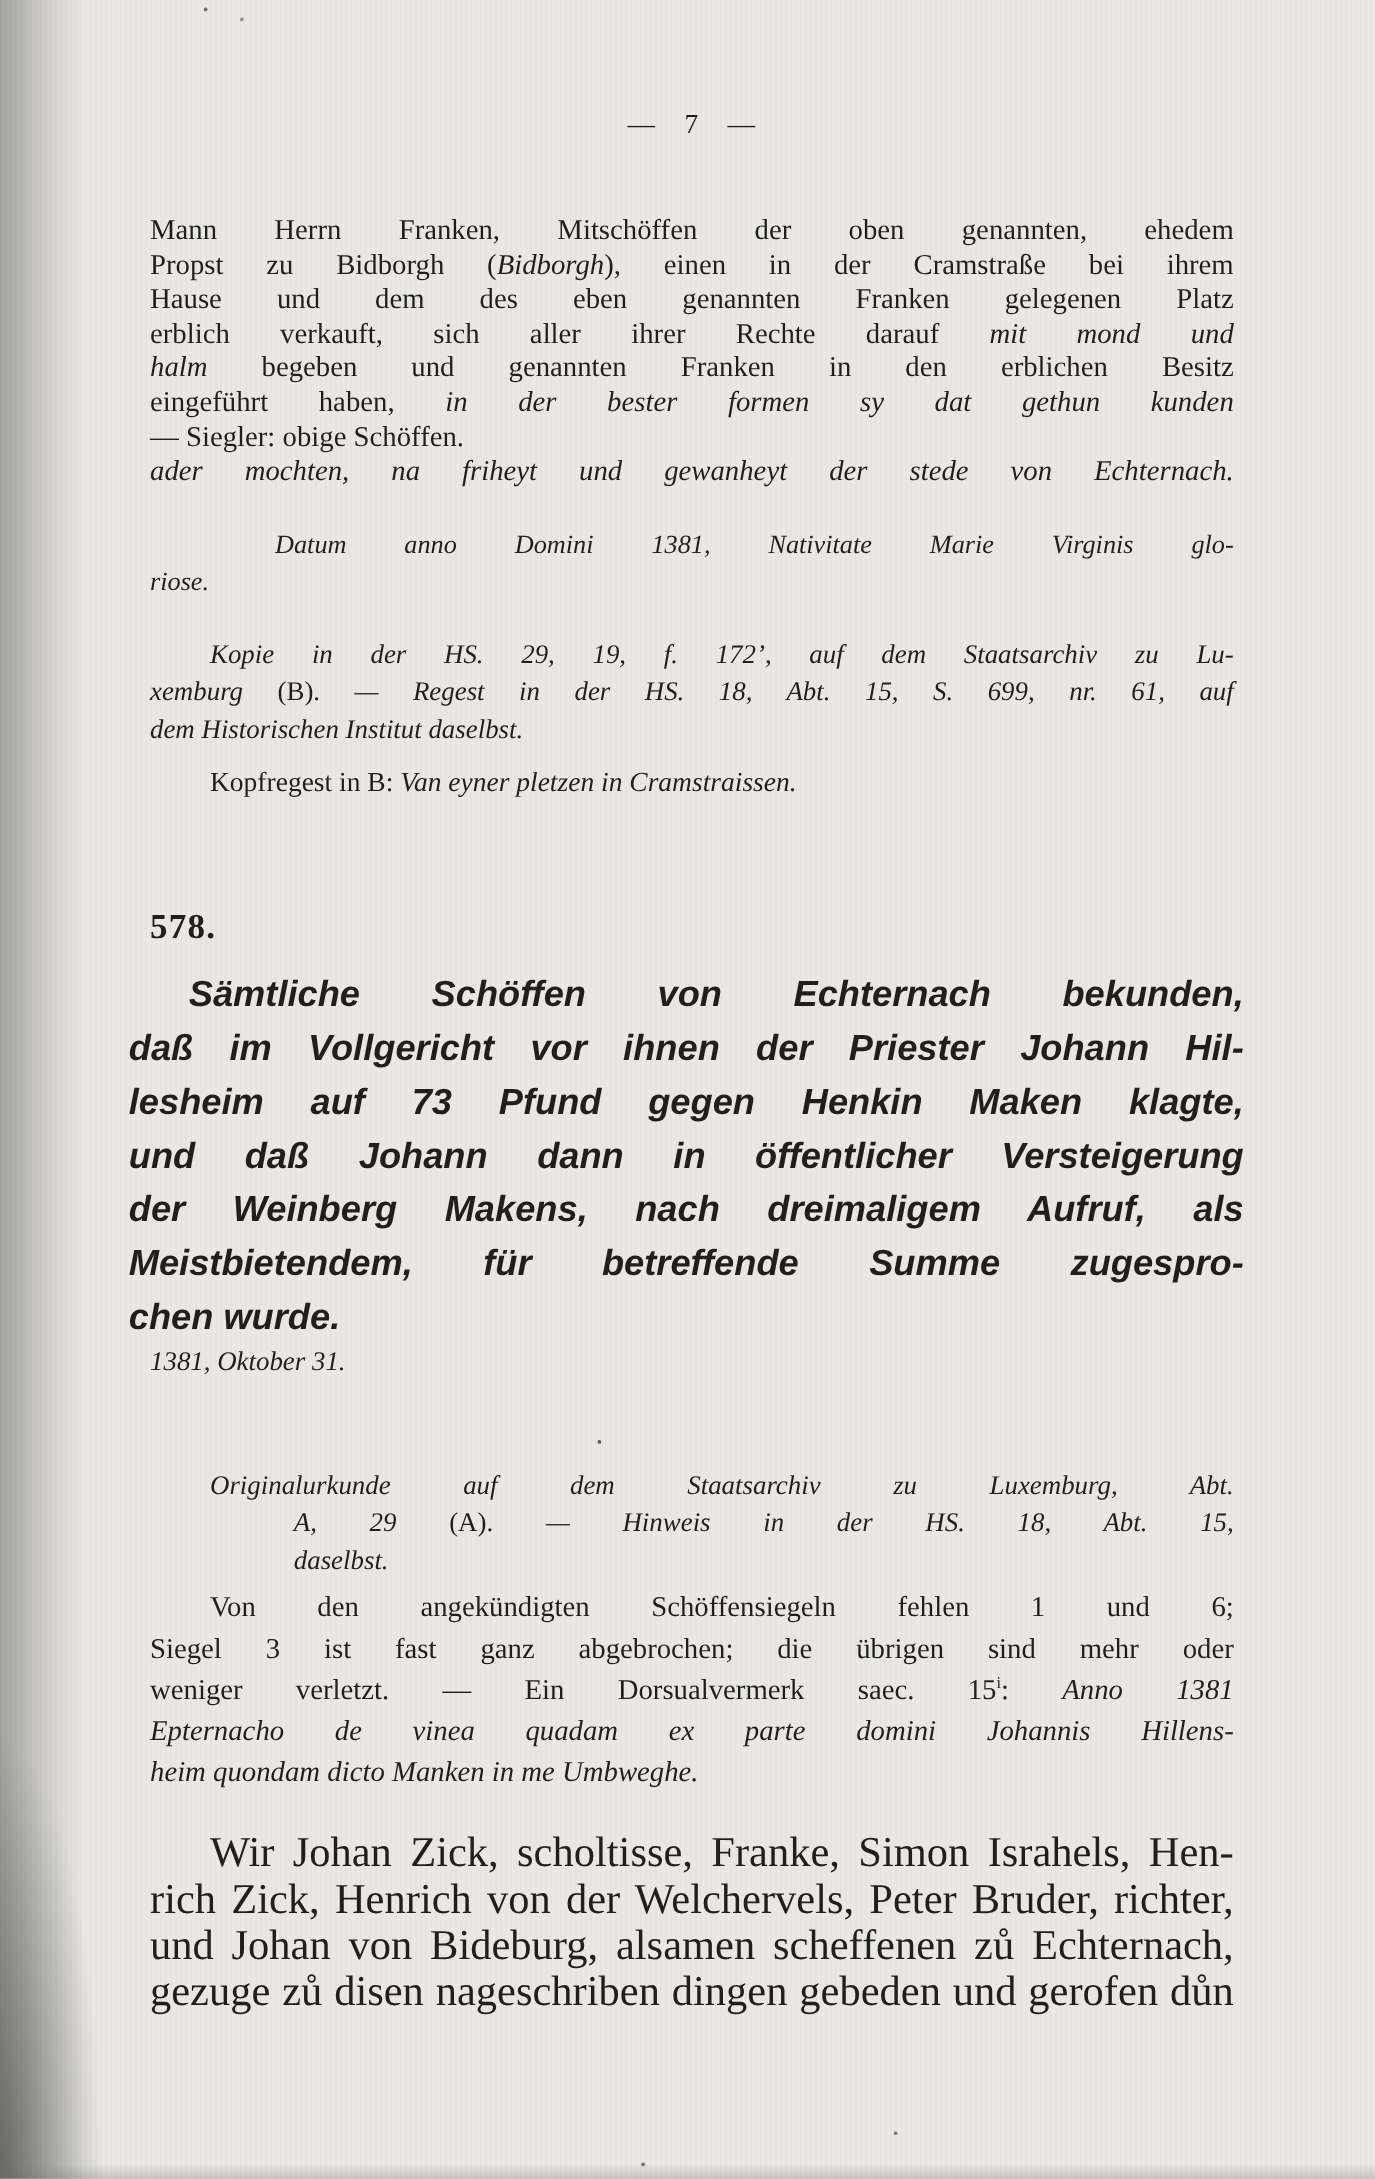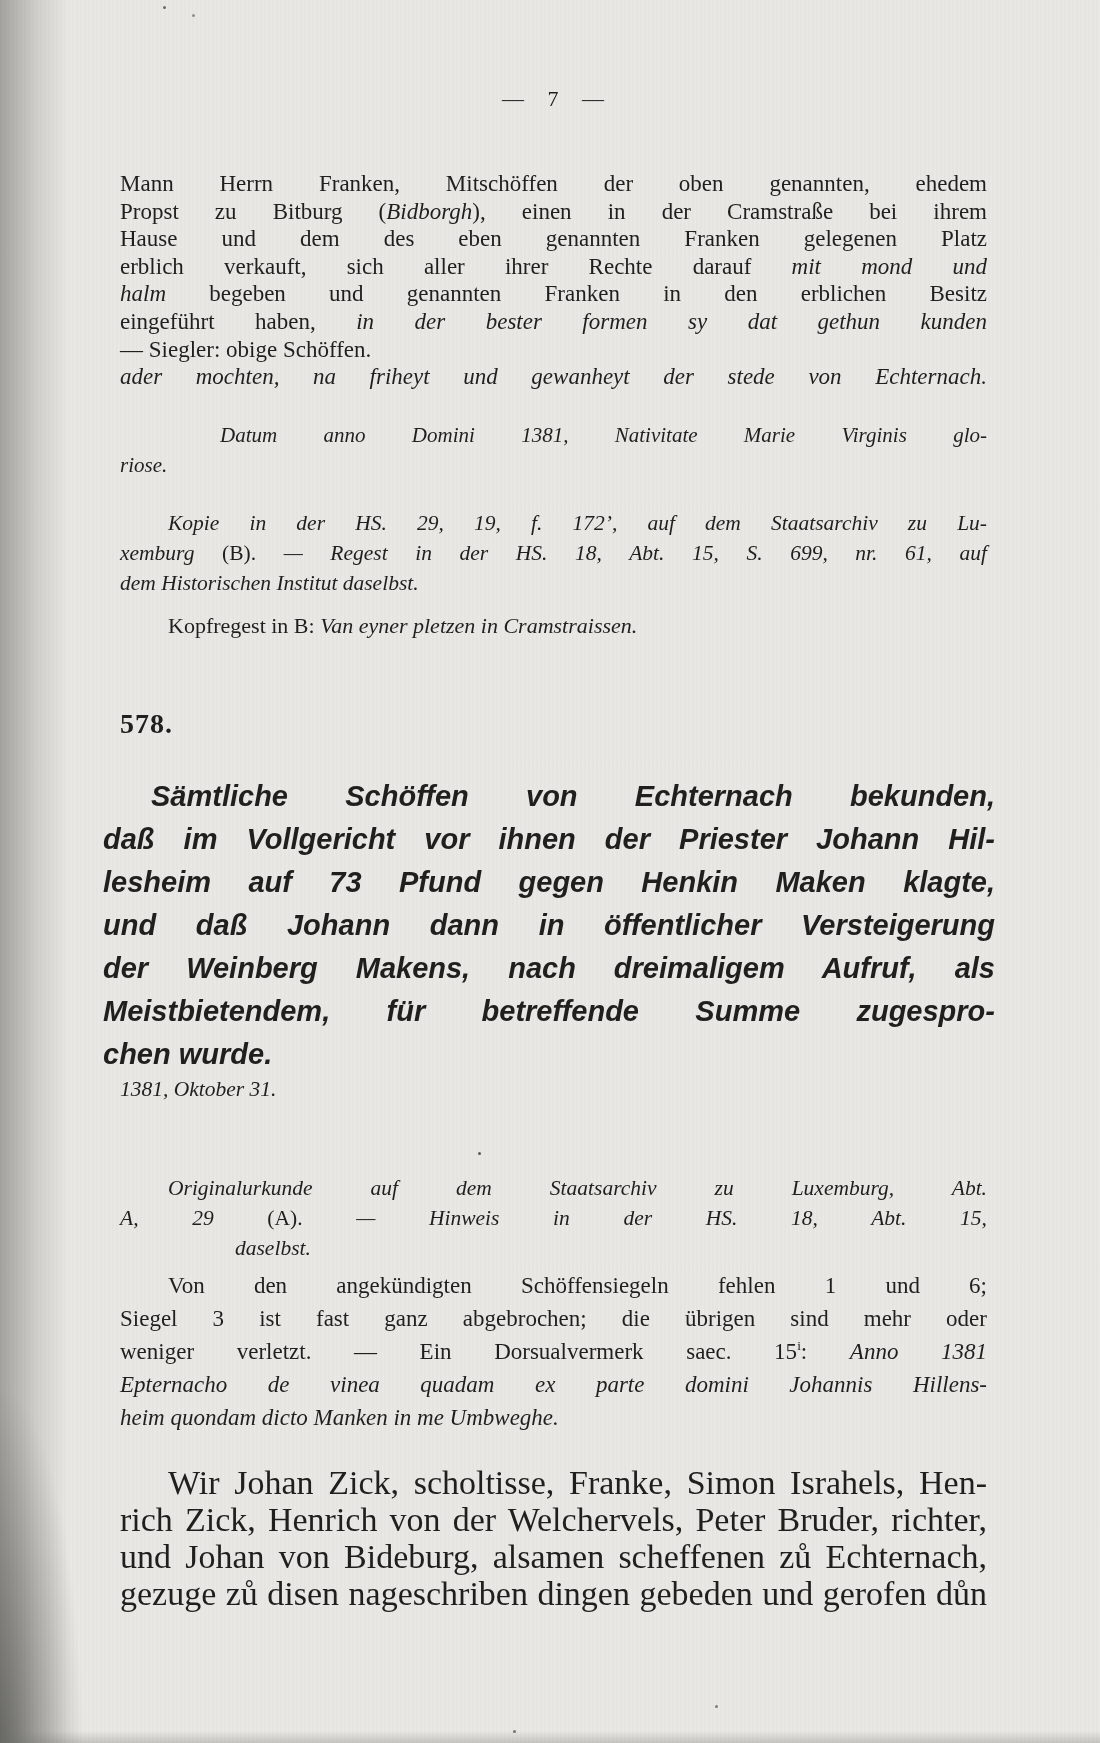--- a/index.html
+++ b/index.html
@@ -41,21 +41,21 @@
   .para { position:absolute; left:120px; right:113px; }
   .line { text-align:left; }
   .just { text-align:justify; text-align-last:justify; }
   .it, .summary, .datum, .source, .citation, .dateline { font-style:italic; }
   .rm { font-style:normal; }
   .sup { vertical-align:super; font-size:0.58em; line-height:0; }
   .body      { font-size:23px;   line-height:27.6px; }
   .datum     { font-size:21px;   line-height:30px; }
   .source    { font-size:21.5px; line-height:30px; }
   .kopfregest{ font-size:22px;   line-height:30px; }
-  .heading   { font-size:28px; font-weight:bold; text-align:center; letter-spacing:1px; }
+  .heading   { font-size:28px; font-weight:bold; text-align:center; letter-spacing:1px;margin-top:18px; }
   .summary   {
     left:103px; right:105px;
     font-family:"Liberation Sans","DejaVu Sans",sans-serif;
     font-weight:bold; font-size:29px; line-height:43px;
   }
   .dateline  { right:170px; font-size:21.5px; text-align:right; }
   .citation  { font-size:21.5px; line-height:30px; }
   .vonden    { font-size:23px;   line-height:33px; }
   .wir       { font-size:34px;   line-height:37px; }
 </style>
@@ -63,21 +63,21 @@
 <body>
 
 <div class="page">
   <div class="edge-left"></div>
   <div class="edge-bottom"></div>
   <div class="specks"></div>
   <div class="pageno">— 7 —</div>
   <div id="text-block">
       <div class="para body" style="top: 170px;">
         <div class="line just"><span>Mann Herrn Franken, Mitschöffen der oben genannten, ehedem</span></div>
-        <div class="line just"><span>Propst zu Bitburg (</span><span class="it">Bidborgh</span><span>), einen in der Cramstraße bei ihrem</span></div>
+        <div class="line just"><span>Propst zu Bidborgh (</span><span class="it">Bidborgh</span><span>), einen in der Cramstraße bei ihrem</span></div>
         <div class="line just"><span>Hause und dem des eben genannten Franken gelegenen Platz</span></div>
         <div class="line just"><span>erblich verkauft, sich aller ihrer Rechte darauf </span><span class="it">mit mond und</span></div>
         <div class="line just"><span class="it">halm</span><span> begeben und genannten Franken in den erblichen Besitz</span></div>
         <div class="line just"><span>eingeführt haben, </span><span class="it">in der bester formen sy dat gethun kunden</span></div>
         <div class="line"><span>— Siegler: obige Schöffen.</span></div>
         <div class="line just"><span class="it">ader mochten, na friheyt und gewanheyt der stede von Echternach.</span></div>
       </div>
       <div class="para datum" style="top: 420px;">
         <div class="line just" style="text-indent: 100px;"><span>Datum anno Domini 1381, Nativitate Marie Virginis glo-</span></div>
         <div class="line"><span>riose.</span></div>
@@ -100,21 +100,21 @@
         <div class="line just"><span>und daß Johann dann in öffentlicher Versteigerung</span></div>
         <div class="line just"><span>der Weinberg Makens, nach dreimaligem Aufruf, als</span></div>
         <div class="line just"><span>Meistbietendem, für betreffende Summe zugespro-</span></div>
         <div class="line"><span>chen wurde.</span></div>
       </div>
       <div class="para dateline" style="top: 1077px;">
         <div class="line"><span>1381, Oktober 31.</span></div>
       </div>
       <div class="para citation" style="top: 1173px;">
         <div class="line just" style="text-indent: 48px;"><span>Originalurkunde auf dem Staatsarchiv zu Luxemburg, Abt.</span></div>
-        <div class="line just" style=""><span>A, 29 </span><span class="rm">(A). </span><span>— Hinweis in der HS. 18, Abt. 15,</span></div>
+        <div class="line just" style="margin-left: 115px;"><span>A, 29 </span><span class="rm">(A). </span><span>— Hinweis in der HS. 18, Abt. 15,</span></div>
         <div class="line" style="margin-left: 115px;"><span>daselbst.</span></div>
       </div>
       <div class="para vonden" style="top: 1269px;">
         <div class="line just" style="text-indent: 48px;"><span>Von den angekündigten Schöffensiegeln fehlen 1 und 6;</span></div>
         <div class="line just"><span>Siegel 3 ist fast ganz abgebrochen; die übrigen sind mehr oder</span></div>
         <div class="line just"><span>weniger verletzt. — Ein Dorsualvermerk saec. 15</span><span class="sup">i</span><span>: </span><span class="it">Anno 1381</span></div>
         <div class="line just"><span class="it">Epternacho de vinea quadam ex parte domini Johannis Hillens-</span></div>
         <div class="line"><span class="it">heim quondam dicto Manken in me Umbweghe.</span></div>
       </div>
       <div class="para wir" style="top: 1464px;">

